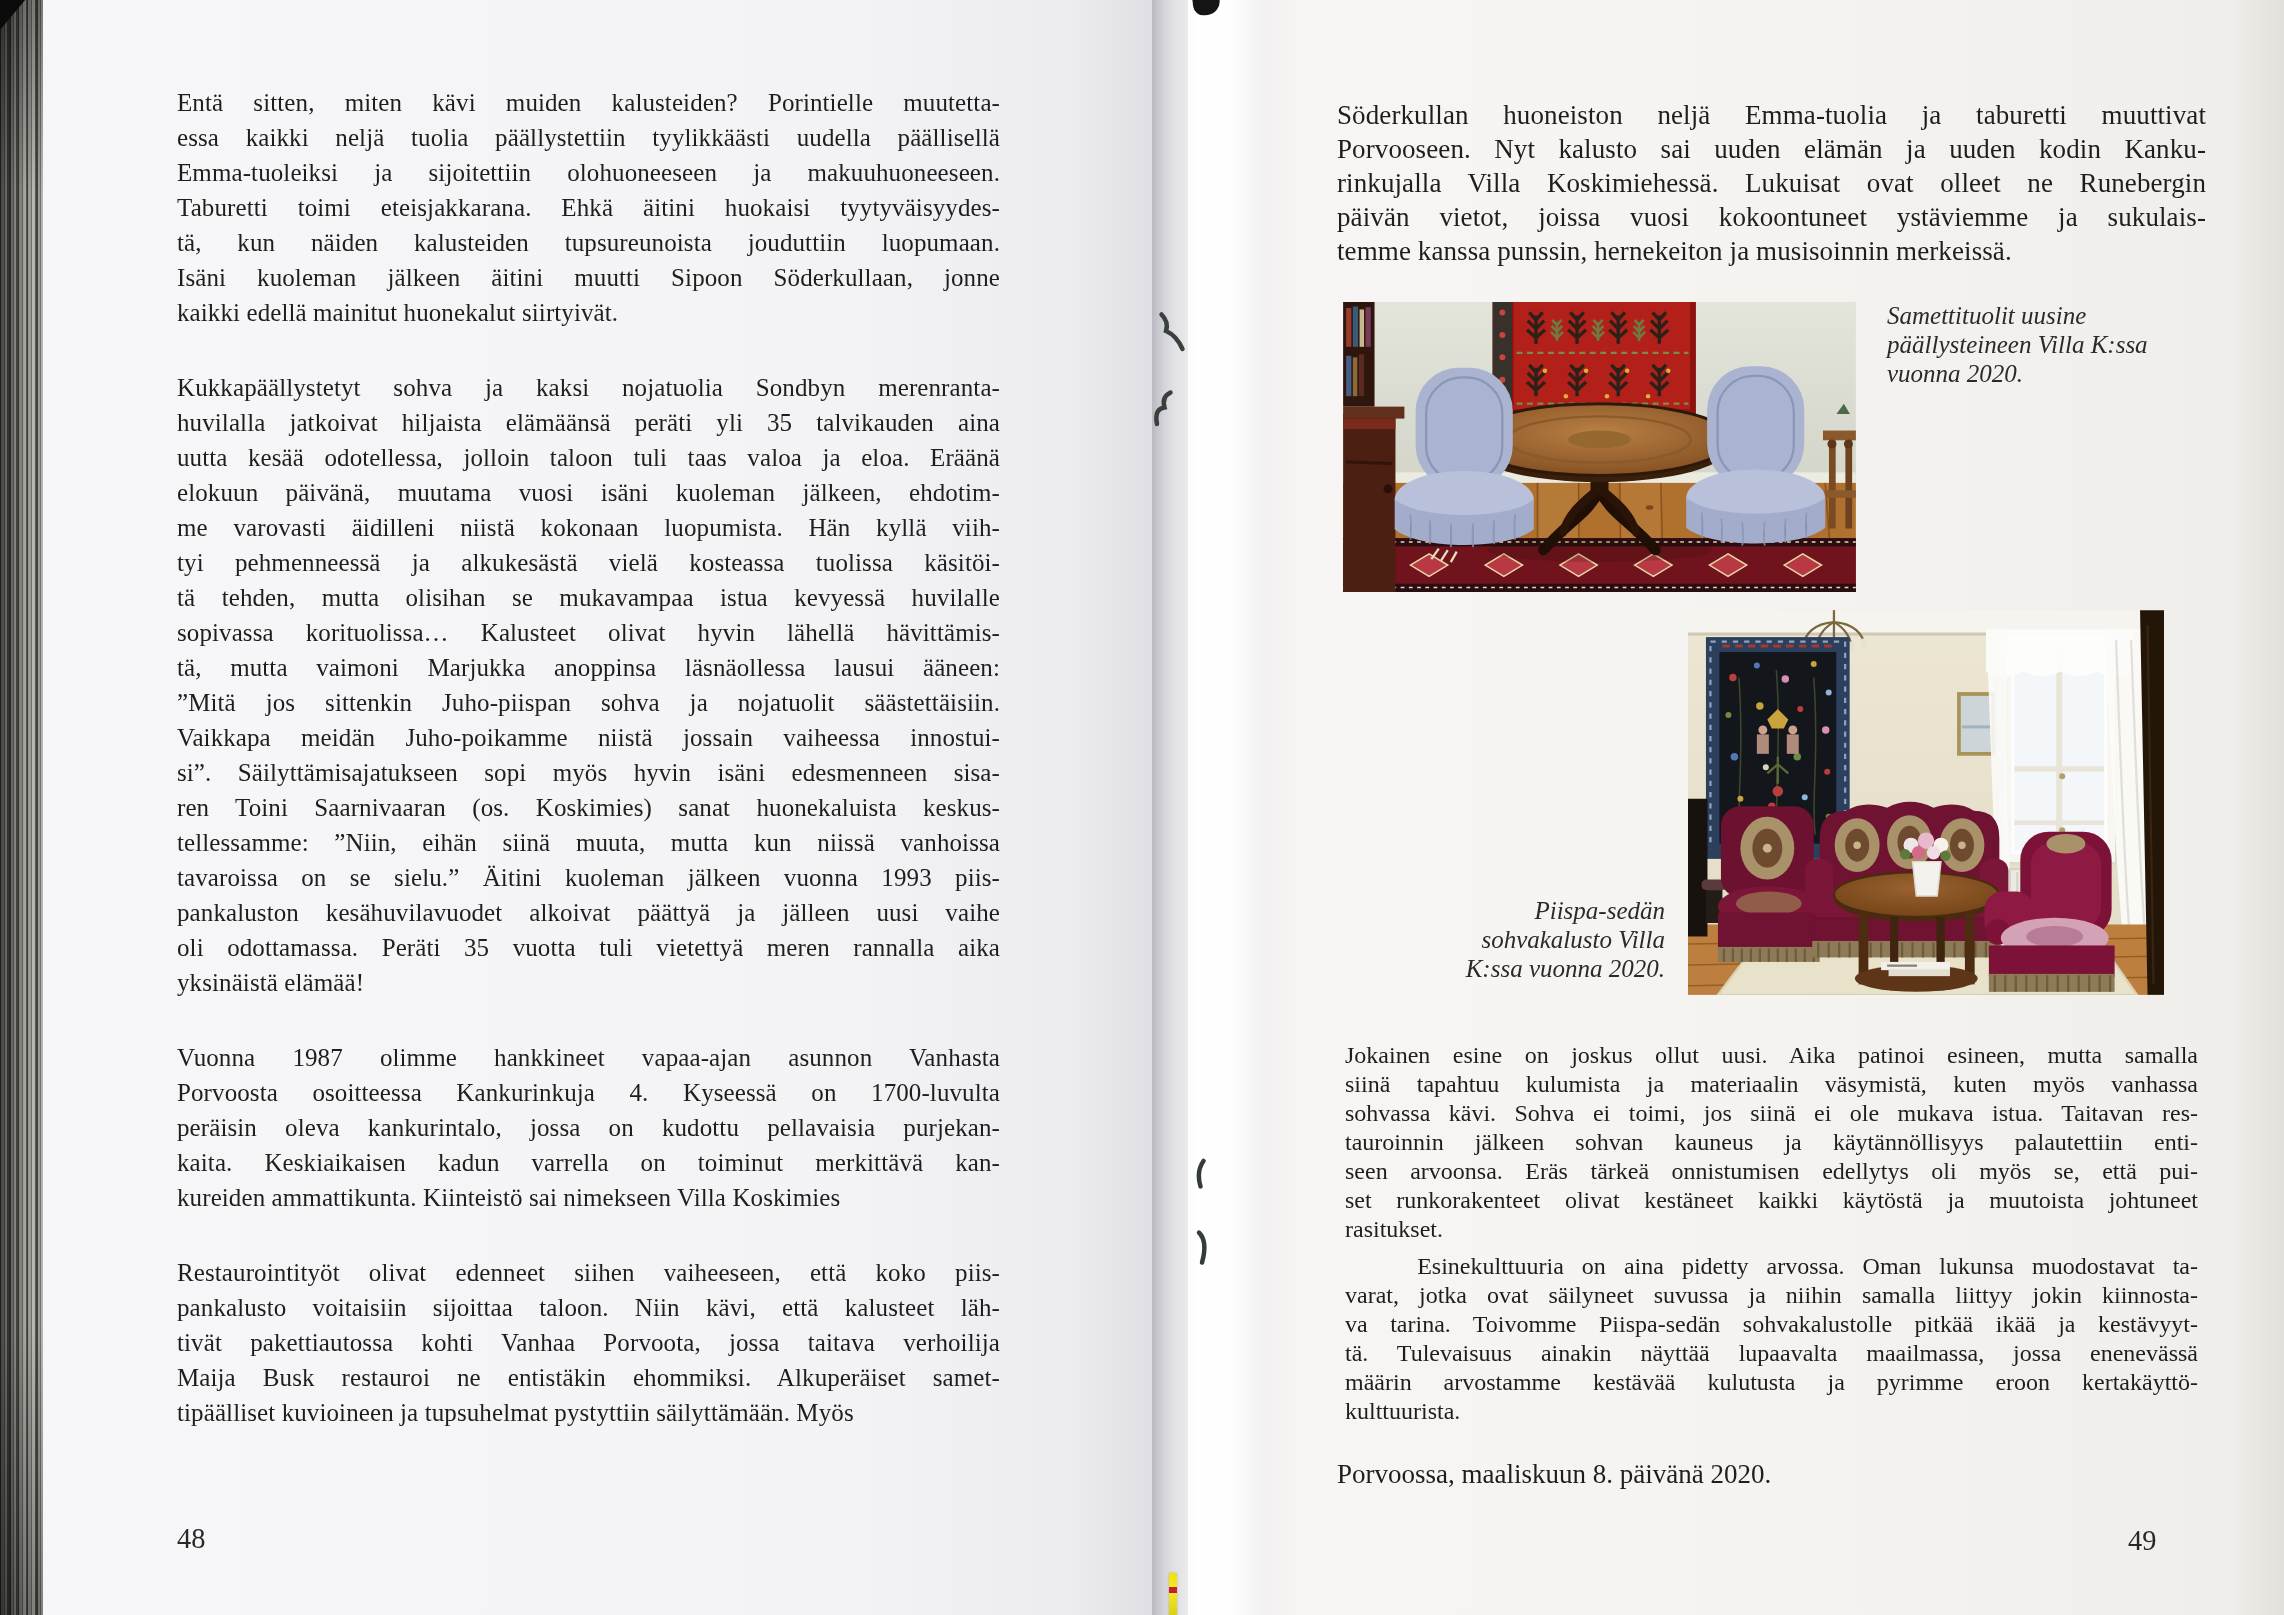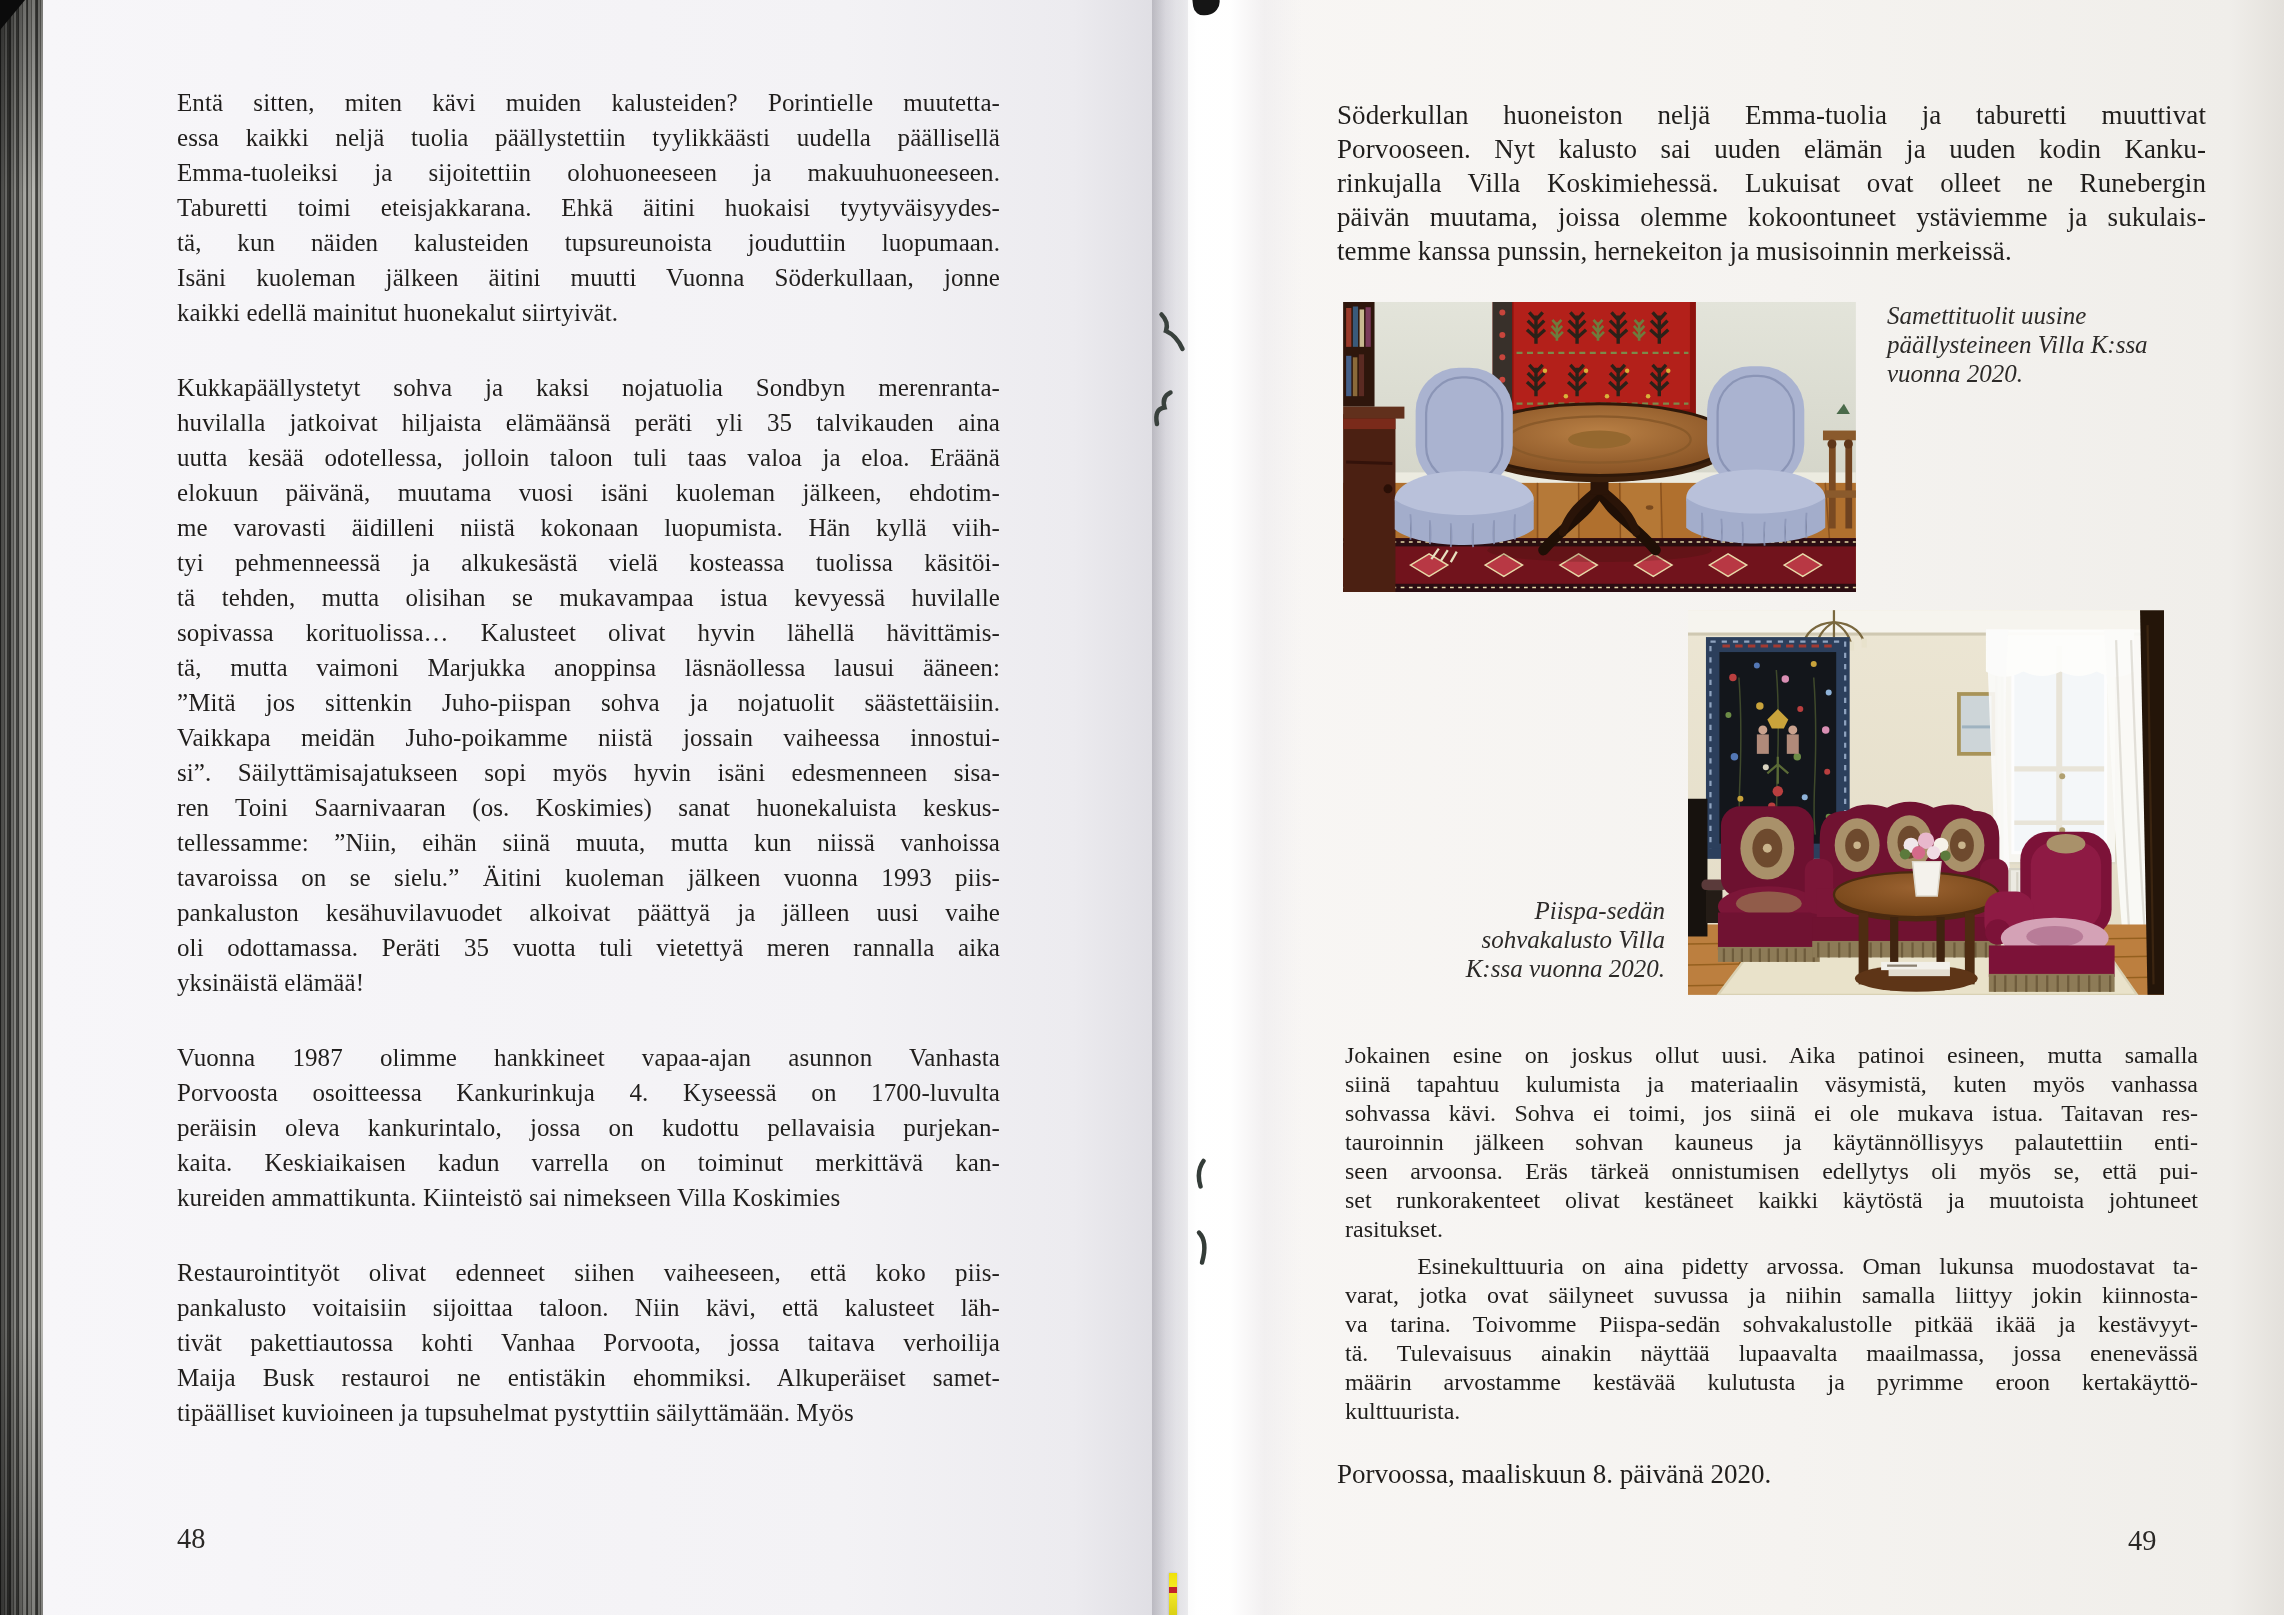--- a/index.html
+++ b/index.html
@@ -79,21 +79,21 @@
     <path d="M20,100 q12,12 4,40" fill="none" stroke="#343c38" stroke-width="6" stroke-linecap="round"></path>
   </svg>
 
   <div class="tx body-left">
     <div class="para">
         <div class="ln">Entä sitten, miten kävi muiden kalusteiden? Porintielle muutetta-</div>
         <div class="ln">essa kaikki neljä tuolia päällystettiin tyylikkäästi uudella päällisellä</div>
         <div class="ln">Emma-tuoleiksi ja sijoitettiin olohuoneeseen ja makuuhuoneeseen.</div>
         <div class="ln">Taburetti toimi eteisjakkarana. Ehkä äitini huokaisi tyytyväisyydes-</div>
         <div class="ln">tä, kun näiden kalusteiden tupsureunoista jouduttiin luopumaan.</div>
-        <div class="ln">Isäni kuoleman jälkeen äitini muutti Vuonna Söderkullaan, jonne</div>
+        <div class="ln">Isäni kuoleman jälkeen äitini muutti Sipoon Söderkullaan, jonne</div>
         <div class="ln">kaikki edellä mainitut huonekalut siirtyivät.</div>
       </div>
     <div class="para">
         <div class="ln">Kukkapäällystetyt sohva ja kaksi nojatuolia Sondbyn merenranta-</div>
         <div class="ln">huvilalla jatkoivat hiljaista elämäänsä peräti yli 35 talvikauden aina</div>
         <div class="ln">uutta kesää odotellessa, jolloin taloon tuli taas valoa ja eloa. Eräänä</div>
         <div class="ln">elokuun päivänä, muutama vuosi isäni kuoleman jälkeen, ehdotim-</div>
         <div class="ln">me varovasti äidilleni niistä kokonaan luopumista. Hän kyllä viih-</div>
         <div class="ln">tyi pehmenneessä ja alkukesästä vielä kosteassa tuolissa käsitöi-</div>
         <div class="ln">tä tehden, mutta olisihan se mukavampaa istua kevyessä huvilalle</div>
@@ -124,21 +124,21 @@
         <div class="ln">tipäälliset kuvioineen ja tupsuhelmat pystyttiin säilyttämään. Myös</div>
       </div>
   </div>
   <div class="tx pagenum pn-left">48</div>
 
   <div class="tx intro-right">
     <div class="para">
         <div class="ln">Söderkullan huoneiston neljä Emma-tuolia ja taburetti muuttivat</div>
         <div class="ln">Porvooseen. Nyt kalusto sai uuden elämän ja uuden kodin Kanku-</div>
         <div class="ln">rinkujalla Villa Koskimiehessä. Lukuisat ovat olleet ne Runebergin</div>
-        <div class="ln">päivän muutama, joissa olemme kokoontuneet ystäviemme ja sukulais-</div>
+        <div class="ln">päivän vietot, joissa vuosi kokoontuneet ystäviemme ja sukulais-</div>
         <div class="ln">temme kanssa punssin, hernekeiton ja musisoinnin merkeissä.</div>
       </div>
   </div>
 
   <div class="tx caption caption1">
       <div class="ln">Samettituolit uusine</div>
       <div class="ln">päällysteineen Villa K:ssa</div>
       <div class="ln">vuonna 2020.</div>
     </div>
   <div class="tx caption caption2">

